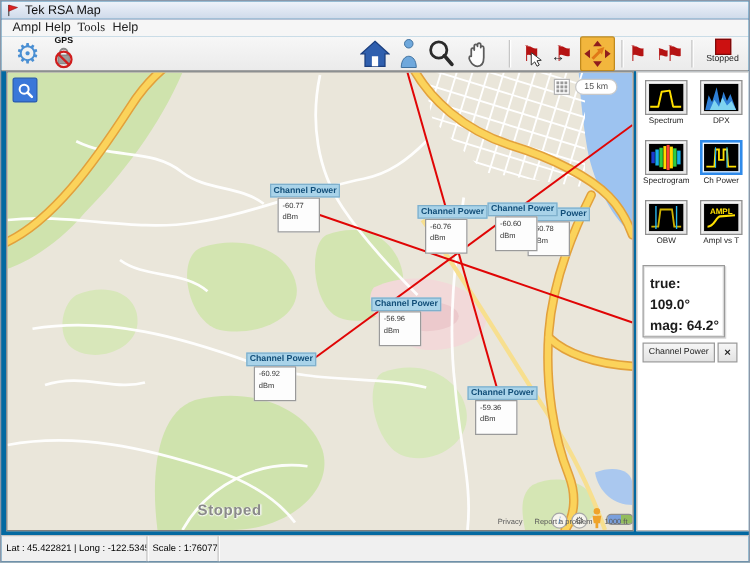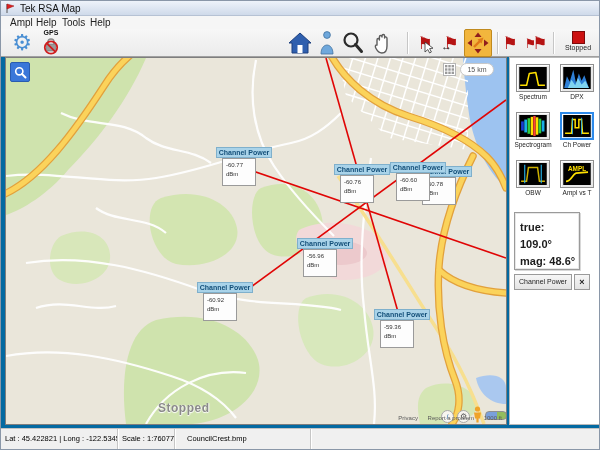--- a/index.html
+++ b/index.html
@@ -78,21 +78,21 @@
     <svg width="10" height="10" viewBox="0 0 10 10">
       <line x1="2" y1="1" x2="2" y2="10" stroke="#555" stroke-width="1"></line>
       <polygon points="2,1 9,3 2,6" fill="#d22" stroke="#911" stroke-width="0.5"></polygon>
     </svg>
     <span class="t">Tek RSA Map</span>
   </div>
 
   <div class="menubar">
     <span class="menuitem" style="left:6px;">Ampl</span>
     <span class="menuitem" style="left:32px;">Help</span>
-    <span class="menuitem" style="left:58px;">Tools</span>
+    <span class="menuitem" style="left:58px;font-family:Liberation Serif, serif;">Tools</span>
     <span class="menuitem" style="left:86px;">Help</span>
   </div>
 
   <div class="toolbar">
     <div class="tbtn" style="left:8px;top:1px;width:26px;height:26px;">
       <span class="gear-glyph">⚙</span>
     </div>
     <div class="tbtn" style="left:36px;top:-3px;width:28px;height:32px;flex-direction:column;">
       <div class="gpslabel">GPS</div>
       <svg width="18" height="19" viewBox="0 0 18 19">
@@ -400,26 +400,25 @@
           <rect width="30" height="24" fill="#000"></rect>
           <text x="15" y="9" text-anchor="middle" font-size="7" font-weight="bold" fill="#ffe000" font-family="Liberation Sans, sans-serif">AMPL</text>
           <path d="M3,20 C9,20 10,12 14,11 L27,10" fill="none" stroke="#ffe000" stroke-width="1.8"></path>
         </svg>
       </div>
       <div class="toollabel">Ampl vs T</div>
     </div>
 
     <div class="compass">
       <div>true: 109.0°</div>
-      <div>mag: 48.6°</div>
+      <div>mag: 64.2°</div>
     </div>
     <div class="cp-tab">Channel Power</div>
     <div class="cp-tab-close">×</div>
   </div>
 
   <div class="statusbar">
     <div class="scell" style="left:0;width:117px;">Lat : 45.422821 | Long : -122.534502</div>
     <div class="scell" style="left:117px;width:57px;">Scale : 1:76077</div>
-    <div class="scell" style="left:182px;width:128px;">CouncilCrest.bmp</div>
     <div class="scell" style="left:310px;width:289px;border-right:none;"></div>
   </div>
 
 </div>
 
 </body></html>

